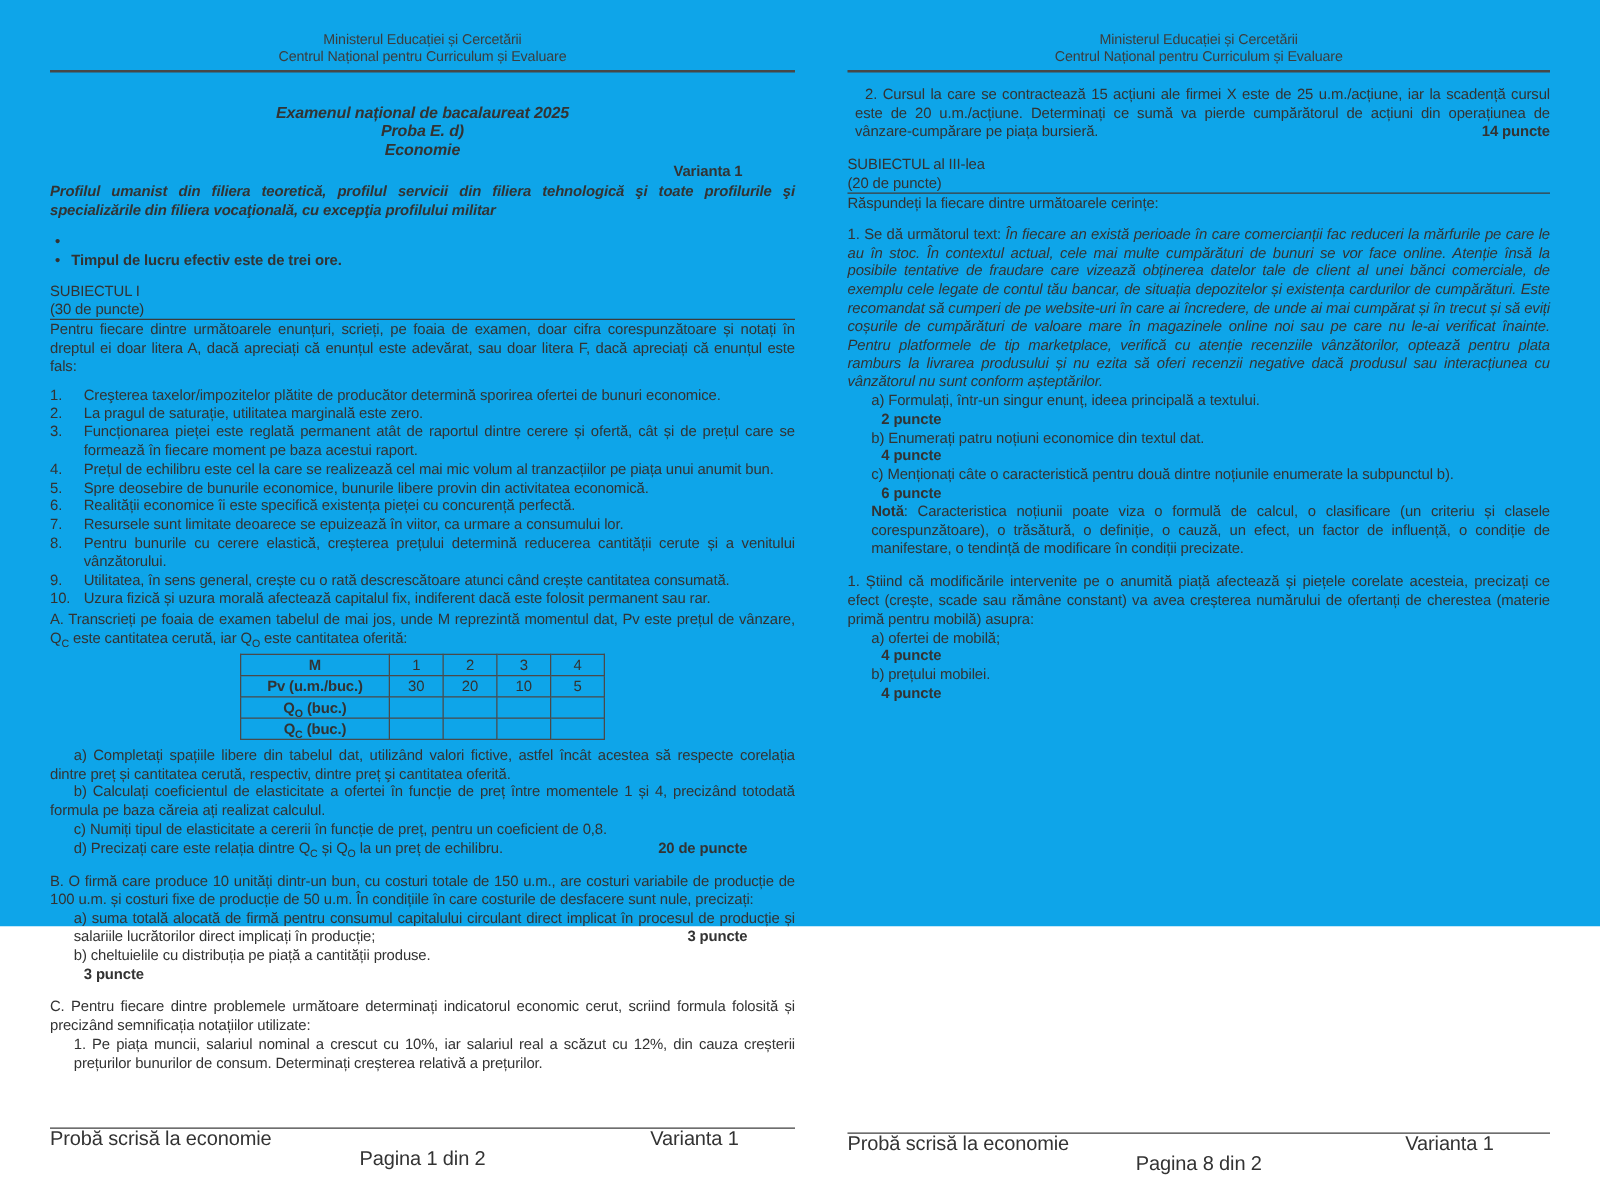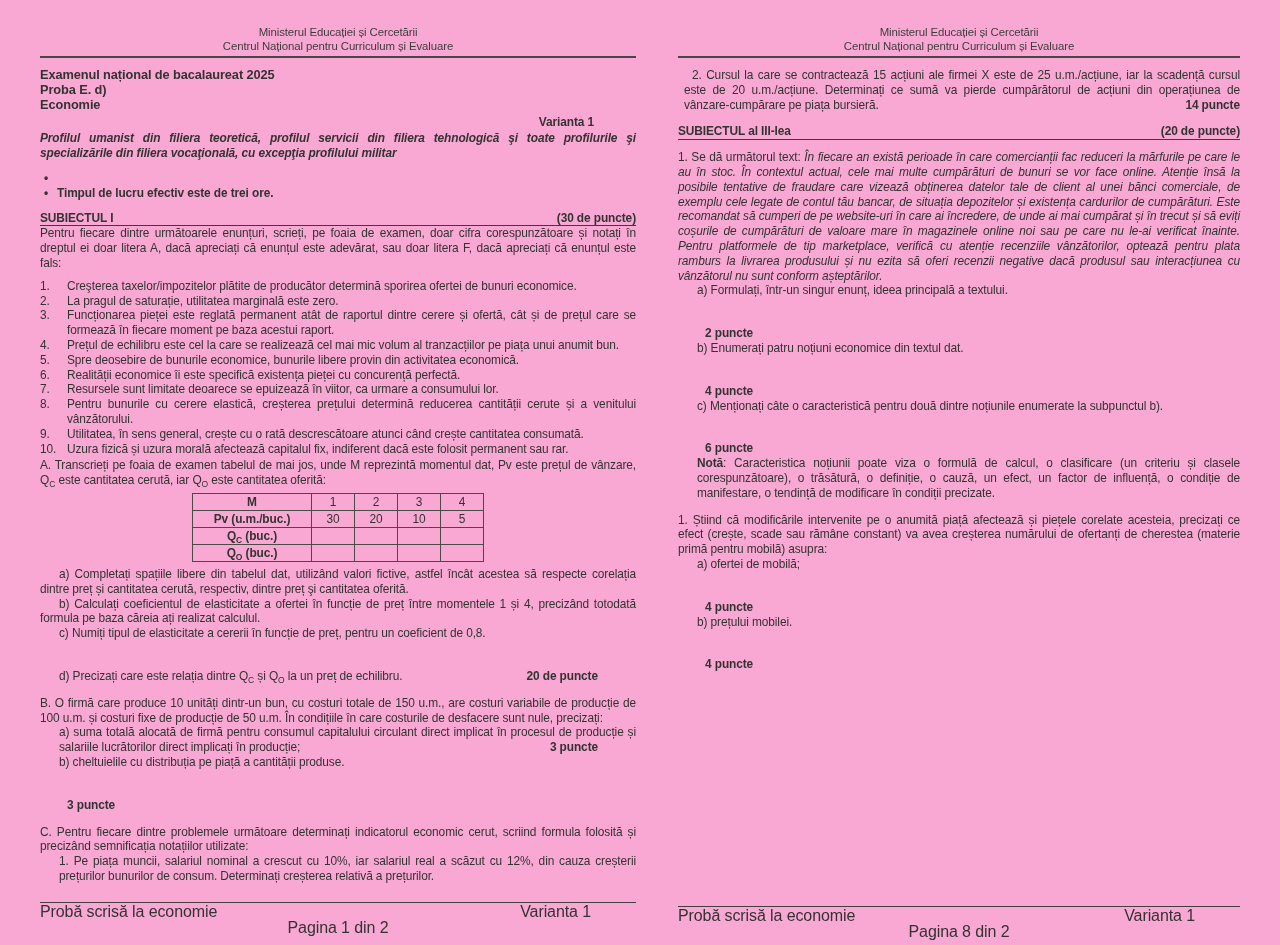--- a/index.html
+++ b/index.html
@@ -2,39 +2,39 @@
 <html><head>
 <meta charset="utf-8">
 <style>
   html,body { margin:0; padding:0; }
   body {
     width:1280px; height:945px; overflow:hidden;
     background:#ffffff;
     font-family:"Liberation Sans", sans-serif;
     color:#333333;
   }
-  .canvas { position:relative; width:1280px; height:945px; background:#f9a8d4; }
+  .canvas { position:relative; width:1280px; height:741px; background:#0ea5e9; }
 
   .page { position:absolute; top:26px; font-size:11.9px; line-height:14.8px; letter-spacing:-0.1px; }
   #page1 { left:40px;  width:596px; height:912px; }
   #page2 { left:678px; width:562px; height:912px; }
 
   .doc-header { text-align:center; font-size:11.4px; line-height:13.5px; color:#3d3d3d;
                 border-bottom:2px solid #474747; padding-bottom:3px; }
 
-  .title-block { text-align:left; font-weight:bold; margin-top:9px; font-size:12.8px; line-height:15.2px; }
+  .title-block { text-align:center; font-weight:bold; margin-top:24px; font-size:12.8px; line-height:15.2px;font-style:italic; }
   .variant { text-align:right; font-weight:bold; margin-top:2px; padding-right:42px; }
   .profile { font-weight:bold; font-style:italic; text-align:justify; margin-top:2px; }
 
   .bullets { margin-top:10px; font-weight:bold; }
   .bullet-row { display:flex; }
   .bullet-glyph { width:13px; padding-left:4px; flex:none; }
 
-  .subject-head { display:flex; justify-content:space-between; font-weight:bold;
-                  border-bottom:1.6px solid #3c3c3c; margin-top:10px; }
+  .subject-head { display:flex; justify-content:space-between; font-weight:normal;
+                  border-bottom:1.6px solid #3c3c3c; margin-top:10px;flex-direction:column; }
 
   .jp { text-align:justify; }
   .ti { text-indent:19px; }
   .block-indent { margin-left:19px;flex-direction:column; }
   .rel { position:relative; }
 
   .num-list { margin-top:8px; }
   .num-item { display:flex; }
   .num-item .n { width:27px; flex:none; }
   .num-item .t { flex:1; text-align:justify; }
@@ -43,21 +43,21 @@
   table { border-collapse:collapse; }
   td { border:1.4px solid #4a4a4a; height:16px; padding:0 4px; text-align:center;
        font-size:11.9px; line-height:14px; }
   td.lbl { font-weight:bold; width:110px; }
   td.val { width:34px; }
 
   sub { font-size:8.5px; line-height:0; }
 
   .flex-line { display:flex; justify-content:space-between; align-items:baseline; }
   .flex-line .t { flex:1; text-align:justify; }
-  .pts { font-weight:bold; white-space:nowrap; padding-left:8px;margin-top:28px; }
+  .pts { font-weight:bold; white-space:nowrap; padding-left:8px; }
   .pts38 { padding-right:38px; }
   .pts-br { position:absolute; right:0; bottom:0; font-weight:bold; white-space:nowrap; background:transparent; }
   .pts-br.inset { right:38px; }
 
   .mt12 { margin-top:12px; }
   .mt10 { margin-top:10px; }
   .mt2  { margin-top:2px; }
 
   .footer { position:absolute; left:0; right:0; top:876px; border-top:1.6px solid #3f3f3f;
             font-size:16px; line-height:13.5px; }
@@ -162,28 +162,28 @@
           <td class="val">4</td>
         </tr>
         <tr>
           <td class="lbl">Pv (u.m./buc.)</td>
           <td class="val">30</td>
           <td class="val">20</td>
           <td class="val">10</td>
           <td class="val">5</td>
         </tr>
         <tr>
+          <td class="lbl">Q<sub>O</sub> (buc.)</td>
+          <td class="val"></td>
+          <td class="val"></td>
+          <td class="val"></td>
+          <td class="val"></td>
+        </tr>
+        <tr>
           <td class="lbl">Q<sub>C</sub> (buc.)</td>
-          <td class="val"></td>
-          <td class="val"></td>
-          <td class="val"></td>
-          <td class="val"></td>
-        </tr>
-        <tr>
-          <td class="lbl">Q<sub>O</sub> (buc.)</td>
           <td class="val"></td>
           <td class="val"></td>
           <td class="val"></td>
           <td class="val"></td>
         </tr>
       </tbody>
         </table>
     </div>
 
     <div class="jp ti">a) Completați spațiile libere din tabelul dat, utilizând valori fictive, astfel încât acestea să respecte corelația dintre preț și cantitatea cerută, respectiv, dintre preț şi cantitatea oferită.</div>
@@ -225,20 +225,21 @@
 
     <div class="jp c-item2 mt10">
       <span>2. Cursul la care se contractează 15 acțiuni ale firmei X este de 25 u.m./acțiune, iar la scadență cursul este de 20 u.m./acțiune. Determinați ce sumă va pierde cumpărătorul de acțiuni din operațiunea de vânzare-cumpărare pe piața bursieră.</span>
       <span class="pts-br">14 puncte</span>
     </div>
 
     <div class="subject-head mt12">
       <span>SUBIECTUL al III-lea</span>
       <span>(20 de puncte)</span>
     </div>
+    <div>Răspundeți la fiecare dintre următoarele cerințe:</div>
 
     <div class="jp mt10">1. Se dă următorul text: <i>În fiecare an există perioade în care comercianții fac reduceri la mărfurile pe care le au în stoc. În contextul actual, cele mai multe cumpărături de bunuri se vor face online. Atenție însă la posibile tentative de fraudare care vizează obținerea datelor tale de client al unei bănci comerciale, de exemplu cele legate de contul tău bancar, de situația depozitelor și existența cardurilor de cumpărături. Este recomandat să cumperi de pe website-uri în care ai încredere, de unde ai mai cumpărat și în trecut și să eviți coșurile de cumpărături de valoare mare în magazinele online noi sau pe care nu le-ai verificat înainte. Pentru platformele de tip marketplace, verifică cu atenție recenziile vânzătorilor, optează pentru plata ramburs la livrarea produsului și nu ezita să oferi recenzii negative dacă produsul sau interacțiunea cu vânzătorul nu sunt conform așteptărilor.</i></div>
 
     <div class="block-indent flex-line">
       <span class="t">a) Formulați, într-un singur enunț, ideea principală a textului.</span>
       <span class="pts">2 puncte</span>
     </div>
     <div class="block-indent flex-line">
       <span class="t">b) Enumerați patru noțiuni economice din textul dat.</span>
       <span class="pts">4 puncte</span>

